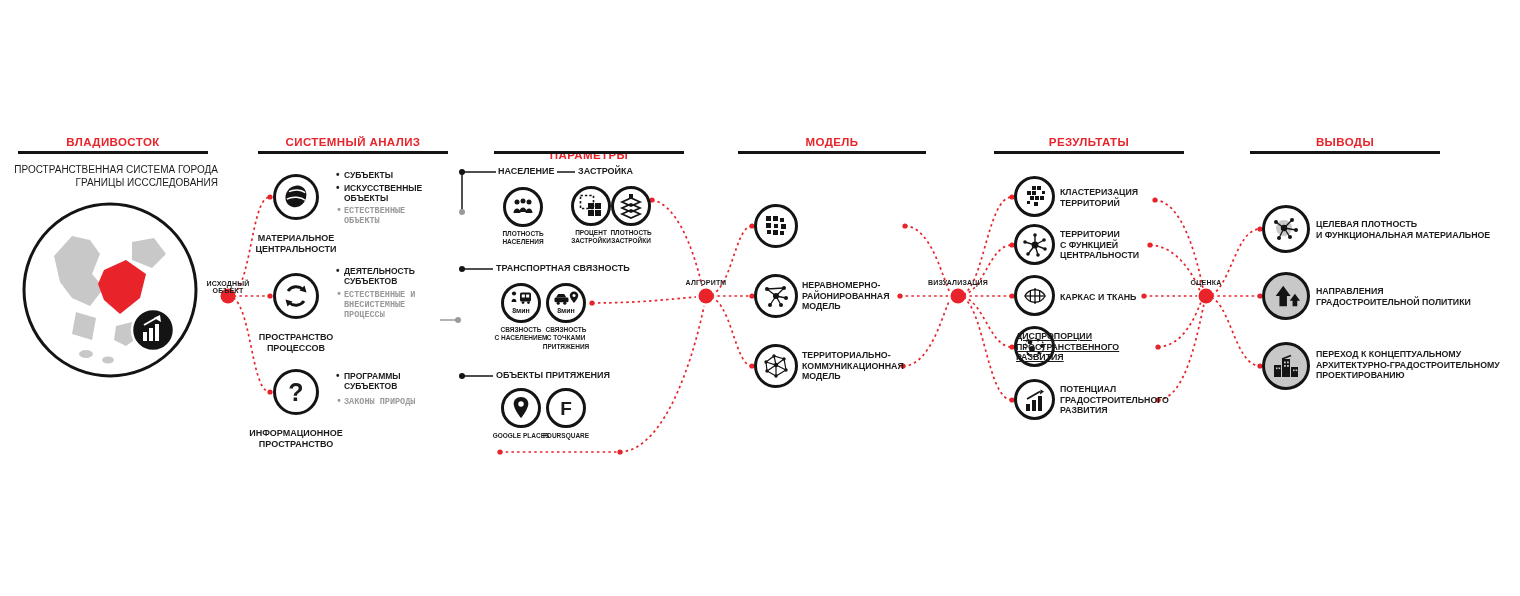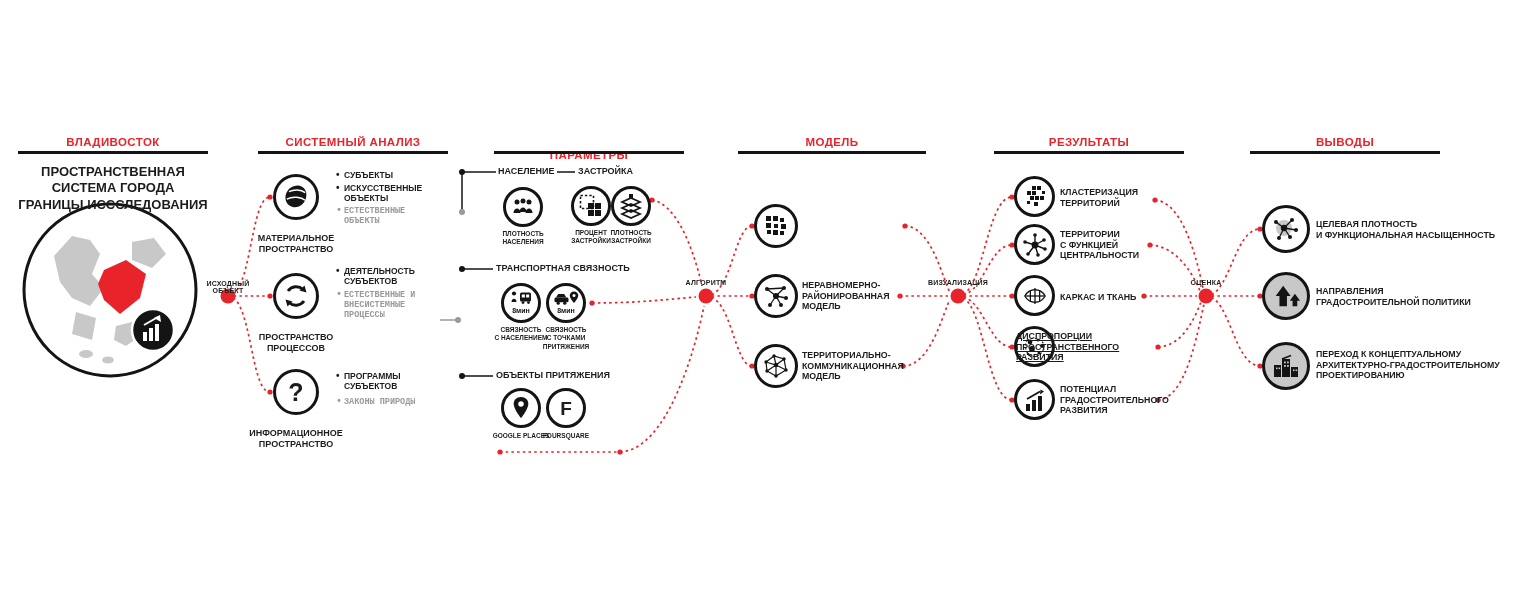--- a/index.html
+++ b/index.html
@@ -3,21 +3,21 @@
 <meta charset="utf-8">
 <style>
   * { margin:0; padding:0; box-sizing:border-box; }
   html,body { background:#ffffff; }
   body { font-family:"Liberation Sans", sans-serif; color:#1c1c1c; }
   .canvas { position:relative; width:1520px; height:596px; background:#fff; overflow:hidden; }
   .abs { position:absolute; }
   .pre { white-space:pre-line; }
   .hdr { position:absolute; color:#e8232a; font-weight:bold; font-size:11.5px; letter-spacing:.4px; text-align:center; }
   .hdr-bar { position:absolute; height:3px; background:#141414; }
-  .subtitle { font-size:13px; font-weight:bold; text-align:center; line-height:1.25; }
+  .subtitle { font-size:10px; font-weight:normal; text-align:right; line-height:1.25; }
   .nodelbl { font-size:7px; font-weight:bold; text-align:center; letter-spacing:.2px; }
   .circle { position:absolute; border:3px solid #141414; border-radius:50%; background:#fff;
             display:flex; align-items:center; justify-content:center; }
   .circle.gray { background:#c8c8c8; }
   .grp-label { position:absolute; font-size:9px; font-weight:bold; text-align:center; line-height:1.2; }
   .bullet { position:absolute; font-size:8.5px; font-weight:bold; line-height:1.18; padding-left:8px; }
   .bullet::before { content:"•"; position:absolute; left:0; top:-1px; font-size:10px; }
   .bullet.muted { color:#9a9a9a;font-family:Liberation Mono, monospace; }
   .param-label { position:absolute; font-size:9px; font-weight:bold; background:#fff; padding:0 2px; line-height:11px; }
   .caption { position:absolute; font-size:6.5px; font-weight:bold; text-align:center; line-height:1.3; }
@@ -155,21 +155,21 @@
   <div class="abs nodelbl" style="left:194px; top:280px; width:68px;">ИСХОДНЫЙ ОБЪЕКТ</div>
 
   <div class="circle" style="left:273px; top:174px; width:46px; height:46px;">
     <svg width="28" height="28" viewBox="0 0 26 26">
       <path d="M13,2.5 C19,1.5 23.5,6.5 22.5,12.8 C21.5,19 16,23.5 10,22.3 C4.8,21.2 1.8,15.8 3.8,10 C5.6,5 9,3.2 13,2.5 Z" fill="#141414"></path>
       <path d="M6.5,8 C11,5.8 17.5,5.8 21.5,9" stroke="#fff" stroke-width="1.4" fill="none"></path>
       <path d="M4.5,15 C10,12 18,13 21.5,16" stroke="#fff" stroke-width="1.4" fill="none"></path>
     </svg>
   </div>
   <div class="grp-label pre" style="left:246px; top:233px; width:100px;">МАТЕРИАЛЬНОЕ
-ПРОСТРАНСТВО</div>
+ЦЕНТРАЛЬНОСТИ</div>
   <div class="bullet pre" style="left:336px; top:170px; width:110px;">СУБЪЕКТЫ</div>
   <div class="bullet pre" style="left:336px; top:183px; width:110px;">ИСКУССТВЕННЫЕ
 ОБЪЕКТЫ</div>
   <div class="bullet pre muted" style="left:336px; top:206px; width:110px;">ЕСТЕСТВЕННЫЕ
 ОБЪЕКТЫ</div>
 
   <div class="circle" style="left:273px; top:273px; width:46px; height:46px;">
     <svg width="28" height="28" viewBox="0 0 28 28">
       <path d="M6,9 A 10,10 0 0 1 21,7.5" stroke="#141414" stroke-width="3" fill="none"></path>
       <polygon points="22.5,3.5 24.5,10.5 17.5,8.5" fill="#141414"></polygon>
@@ -451,21 +451,21 @@
         <circle cx="13" cy="14" r="3.2"></circle>
           <circle cx="5" cy="8" r="2"></circle>
           <circle cx="21" cy="6" r="2"></circle>
         <circle cx="25" cy="16" r="2"></circle>
           <circle cx="8" cy="24" r="2"></circle>
           <circle cx="19" cy="23" r="2"></circle>
       </g>
     </svg>
   </div>
   <div class="item-label pre" style="left:1316px; top:219px; width:180px;">ЦЕЛЕВАЯ ПЛОТНОСТЬ
-И ФУНКЦИОНАЛЬНАЯ НАСЫЩЕННОСТЬ</div>
+И ФУНКЦИОНАЛЬНАЯ МАТЕРИАЛЬНОЕ</div>
 
   <div class="circle gray" style="left:1262px; top:272px; width:48px; height:48px;">
     <svg width="30" height="28" viewBox="0 0 32 28">
       <path d="M9,25 V14 H5 L13,3 21,14 H17 V25 Z" fill="#141414"></path>
       <path d="M23,25 V19 H20 L25.5,11.5 31,19 H28 V25 Z" fill="#141414"></path>
     </svg>
   </div>
   <div class="item-label pre" style="left:1316px; top:286px; width:180px;">НАПРАВЛЕНИЯ
 ГРАДОСТРОИТЕЛЬНОЙ ПОЛИТИКИ</div>
 

